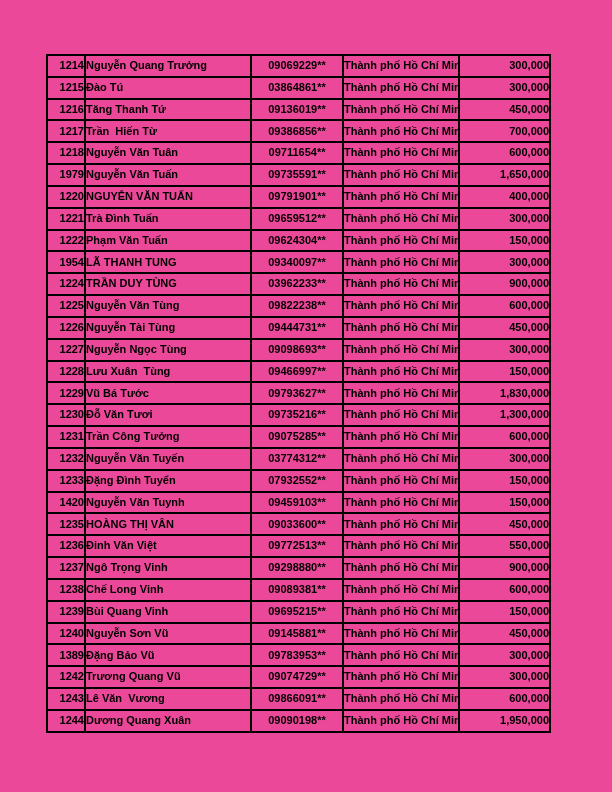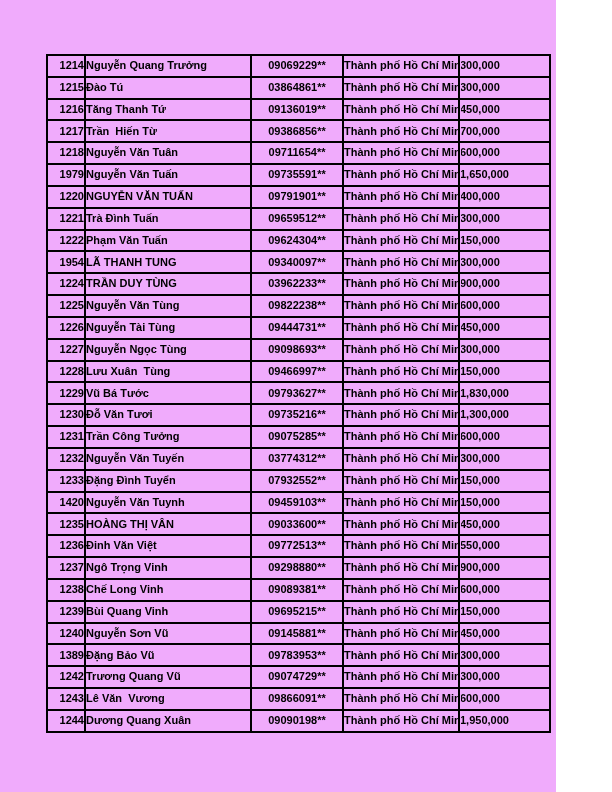--- a/index.html
+++ b/index.html
@@ -5,22 +5,22 @@
   html, body { margin: 0; padding: 0; }
   body {
     width: 612px; height: 792px;
     background: #ffffff;
     font-family: "Liberation Sans", sans-serif;
     position: relative;
     overflow: hidden;
   }
   .page {
     position: absolute; left: 0; top: 0;
-    width: 556px; height: 792px;
-    background: #f0abfc;
+    width: 612px; height: 792px;
+    background: #ec4899;
     text-decoration: underline;
   }
   table.donor-table {
     position: absolute;
     left: 46px; top: 54px;
     width: 503px; height: 679px;
     border-collapse: collapse;
     table-layout: fixed;
     border: 2px solid #000000;
   }
@@ -31,21 +31,21 @@
     line-height: 1.05;
     color: #000000;
     vertical-align: middle;
     padding: 0;
     overflow: hidden;
   }
   td.cell-id     { text-align: right; padding-right: 2px; }
   td.cell-name   { text-align: left;  padding-left: 3px; white-space: pre; }
   td.cell-phone  { text-align: center;  padding-left: 3px; white-space: nowrap; }
   td.cell-city   { text-align: left;  padding-left: 3px; white-space: nowrap; }
-  td.cell-amount { padding-right: 5px; white-space: nowrap; border-radius: 8px; }
+  td.cell-amount { text-align: right; padding-right: 5px; white-space: nowrap; }
 </style>
 </head>
 <body>
 
 <div class="page">
   <table class="donor-table">
     <colgroup>
       <col style="width:38px">
       <col style="width:166px">
       <col style="width:92px">

